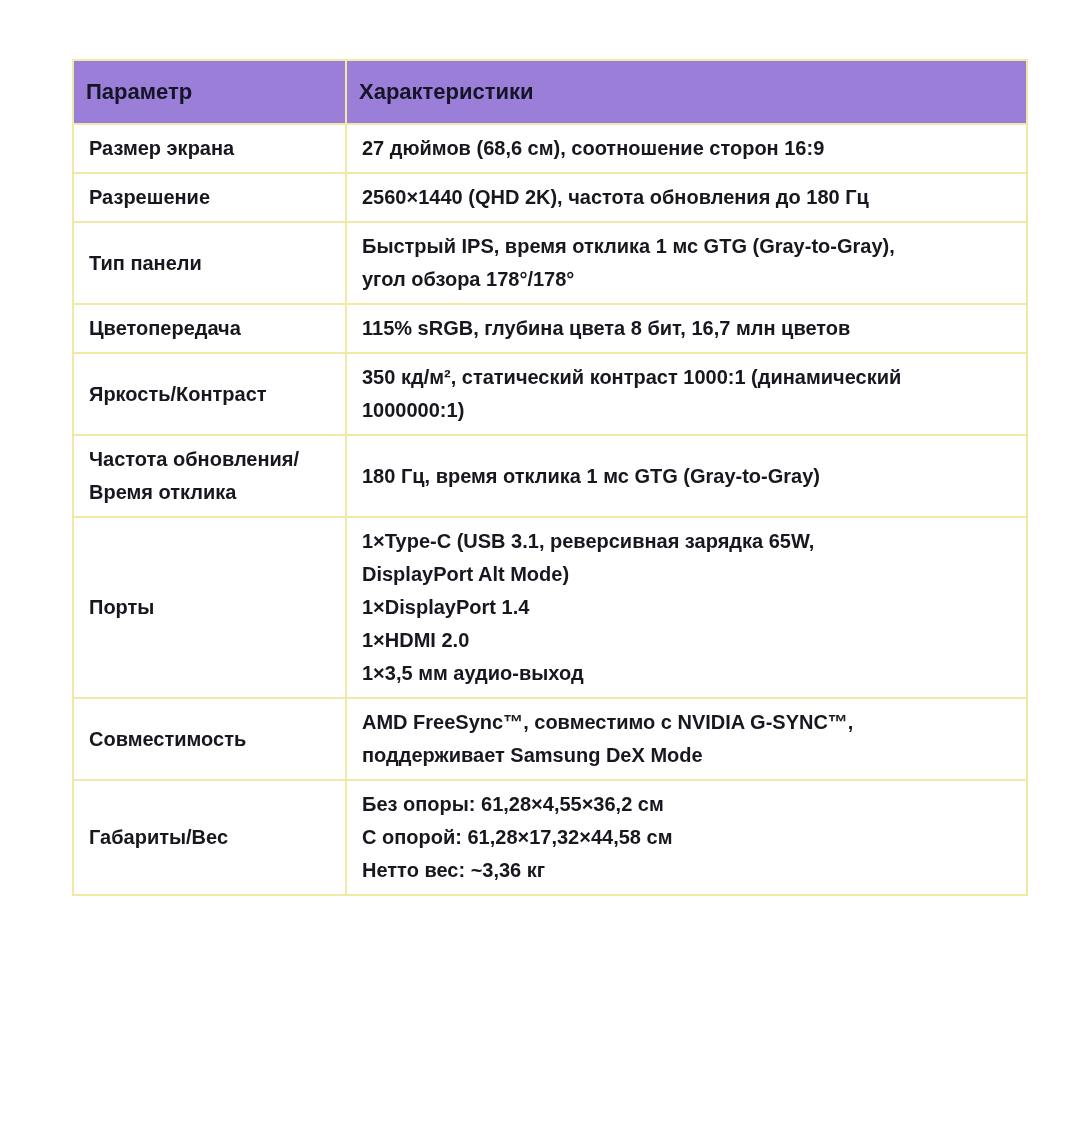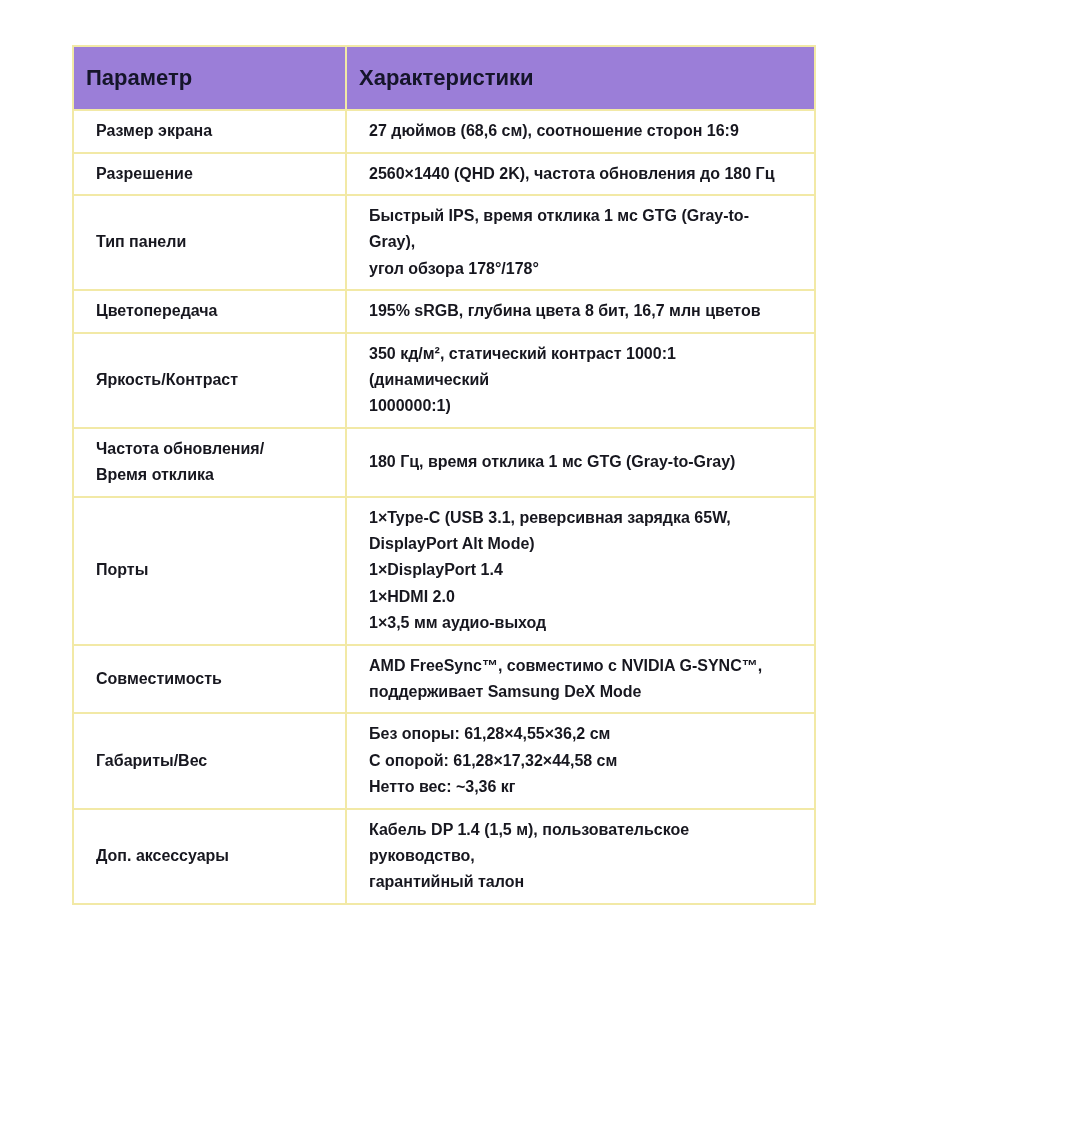--- a/index.html
+++ b/index.html
@@ -16,31 +16,31 @@
   }
   .page{
     width:1080px;
     height:1127px;
     position:relative;
     background:#ffffff;
   }
   table.spec{
     position:absolute;
     left:72px;
-    top:45px;
-    width:744px;
+    top:59px;
+    width:956px;
     border-collapse:collapse;
     table-layout:fixed;
     border-radius:10px;
   }
   table.spec col.c-param{ width:273px; }
   table.spec th, table.spec td{
     border:2px solid var(--border);
-    padding:7px 22px;
-    font-size:16px;
+    padding:7px 15px;
+    font-size:20px;
     line-height:1.65;
     vertical-align:middle;
     text-align:left;
     white-space:pre-line;
     overflow-wrap:break-word;
   }
   table.spec thead th{
     background:var(--header-bg);
     font-size:22px;
     font-weight:700;
@@ -80,21 +80,21 @@
     <th scope="row">Разрешение</th>
     <td>2560×1440 (QHD 2K), частота обновления до 180 Гц</td>
   </tr>
         <tr>
     <th scope="row">Тип панели</th>
     <td>Быстрый IPS, время отклика 1 мс GTG (Gray-to-Gray),
 угол обзора 178°/178°</td>
   </tr>
         <tr>
     <th scope="row">Цветопередача</th>
-    <td>195% sRGB, глубина цвета 8 бит, 16,7 млн цветов</td>
+    <td>115% sRGB, глубина цвета 8 бит, 16,7 млн цветов</td>
   </tr>
         <tr>
     <th scope="row">Яркость/Контраст</th>
     <td>350 кд/м², статический контраст 1000:1 (динамический
 1000000:1)</td>
   </tr>
         <tr>
     <th scope="row">Частота обновления/
 Время отклика</th>
     <td>180 Гц, время отклика 1 мс GTG (Gray-to-Gray)</td>
@@ -111,20 +111,15 @@
     <th scope="row">Совместимость</th>
     <td>AMD FreeSync™, совместимо с NVIDIA G-SYNC™,
 поддерживает Samsung DeX Mode</td>
   </tr>
         <tr>
     <th scope="row">Габариты/Вес</th>
     <td>Без опоры: 61,28×4,55×36,2 см
 С опорой: 61,28×17,32×44,58 см
 Нетто вес: ~3,36 кг</td>
   </tr>
-        <tr>
-    <th scope="row">Доп. аксессуары</th>
-    <td>Кабель DP 1.4 (1,5 м), пользовательское руководство,
-гарантийный талон</td>
-  </tr>
       </tbody>
   </table>
 </div>
 
 </body></html>

